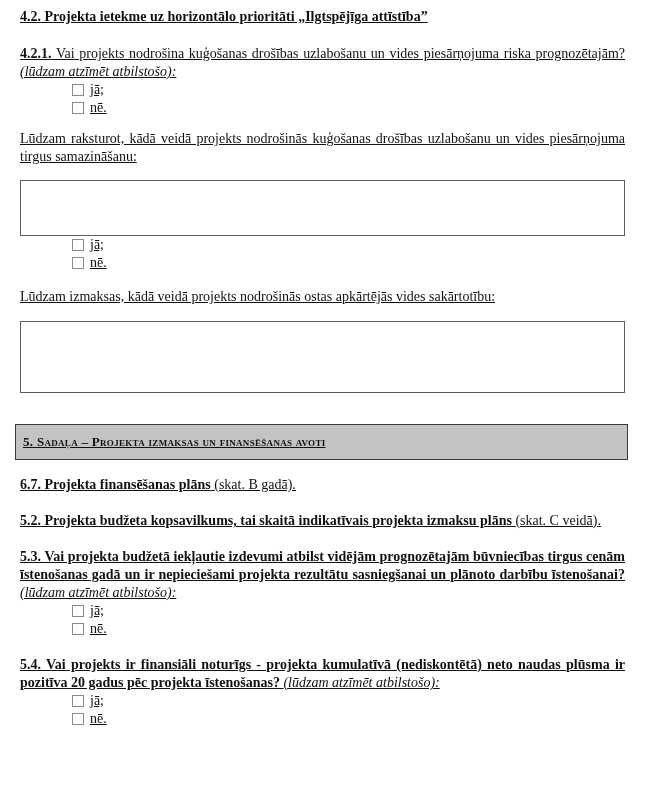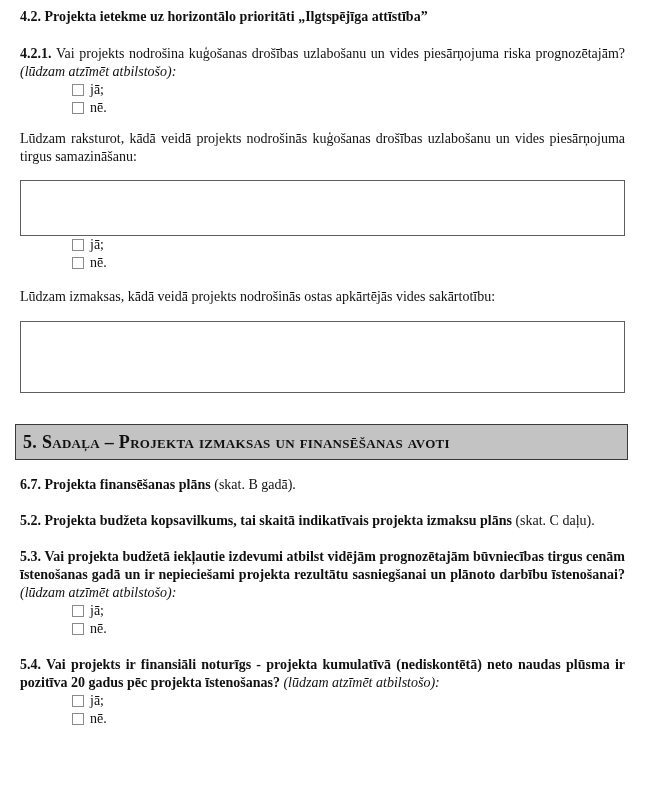--- a/index.html
+++ b/index.html
@@ -2,21 +2,21 @@
 <html><head>
 <meta charset="utf-8">
 <style>
   html, body { margin: 0; padding: 0; background: #ffffff; }
   body {
     width: 645px; height: 791px;
     font-family: "Liberation Serif", "DejaVu Serif", serif;
     font-size: 14px; line-height: 18px; color: #111;
     overflow: hidden;
   }
-  .page { padding: 8px 20px 0 20px; box-sizing: border-box; }
+  .page { padding: 8px 20px 0 20px; box-sizing: border-box; text-decoration: underline; }
   p { margin: 0; }
   .j { text-align: justify; }
   .b { font-weight: bold; }
   .i { font-style: italic; }
   .heading { font-weight: bold; }
   .q421 { margin-top: 19px; }
   .opts { margin-left: 52px; }
   .opt-row { height: 18px; display: flex; align-items: center; text-align: center; }
   .cb {
     display: inline-block; width: 10px; height: 10px;
@@ -32,21 +32,21 @@
   }
   .tb1 { margin-top: 14px; height: 54px; }
   .q422 { margin-top: 21px; }
   .prompt2 { margin-top: 16px; }
   .tb2 { margin-top: 15px; height: 70px; }
   .sec-header {
     margin-top: 31px; margin-left: -5px; margin-right: -3px;
     background: #c3c3c3; border: 1px solid #3a3a3a;
     padding: 8px 7px; font-weight: bold;
     font-variant: small-caps; letter-spacing: 0.3px;
-    font-size: 18px; line-height: 18px;
+    font-size: 13px; line-height: 18px;
   }
   .item51 { margin-top: 16px; }
   .item52 { margin-top: 18px; }
   .q53 { margin-top: 18px; }
   .q54 { margin-top: 18px; }
 </style>
 </head>
 <body>
 
 <div class="page">
@@ -83,21 +83,21 @@
   </div>
 
   <p class="prompt2 j">Lūdzam izmaksas, kādā veidā projekts nodrošinās ostas apkārtējās vides sakārtotību:</p>
 
   <textarea class="textbox tb2" style=""></textarea>
 
   <div class="sec-header">5. Sadaļa – Projekta izmaksas un finansēšanas avoti</div>
 
   <p class="item51"><span class="b">6.7. Projekta finansēšanas plāns</span> <span>(skat. B gadā).</span></p>
 
-  <p class="item52 j"><span class="b">5.2. Projekta budžeta kopsavilkums, tai skaitā indikatīvais projekta izmaksu plāns</span> <span>(skat. C daļu).</span></p>
+  <p class="item52 j"><span class="b">5.2. Projekta budžeta kopsavilkums, tai skaitā indikatīvais projekta izmaksu plāns</span> <span>(skat. C veidā).</span></p>
 
   <p class="q53 j"><span class="b">5.3. Vai projekta budžetā iekļautie izdevumi atbilst vidējām prognozētajām būvniecības tirgus cenām īstenošanas gadā un ir nepieciešami projekta rezultātu sasniegšanai un plānoto darbību īstenošanai?</span> <span class="i">(lūdzam atzīmēt atbilstošo):</span></p>
 
   <div class="opts">
     <div class="opt-row">
       <span class="cb"></span>
       <span>jā;</span>
     </div>
     <div class="opt-row">
       <span class="cb"></span>

